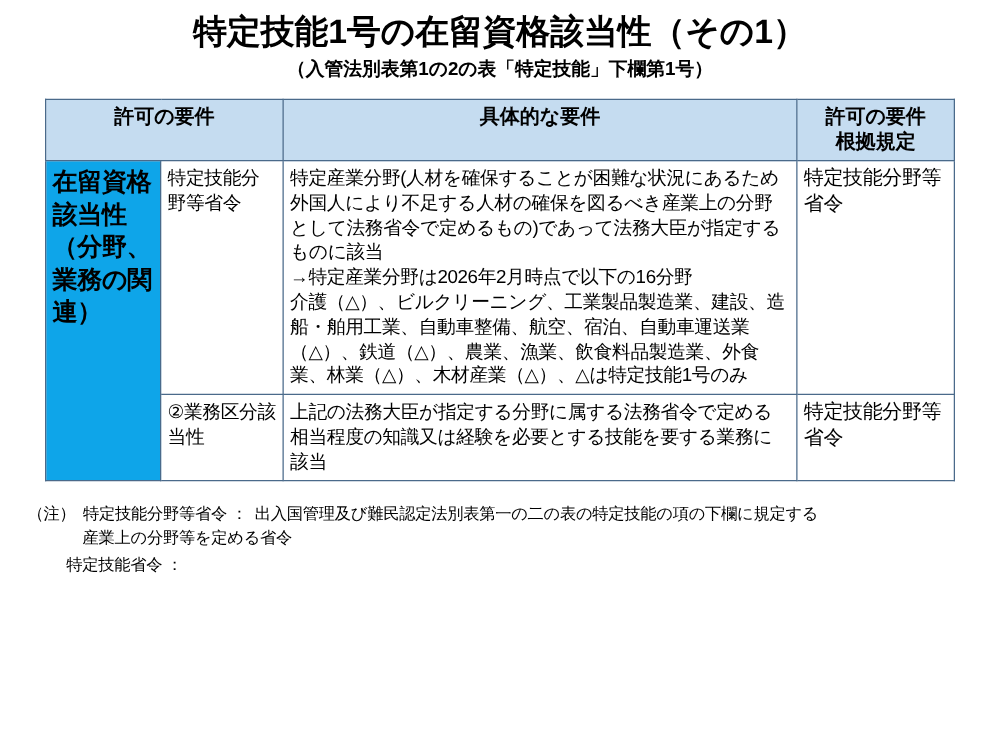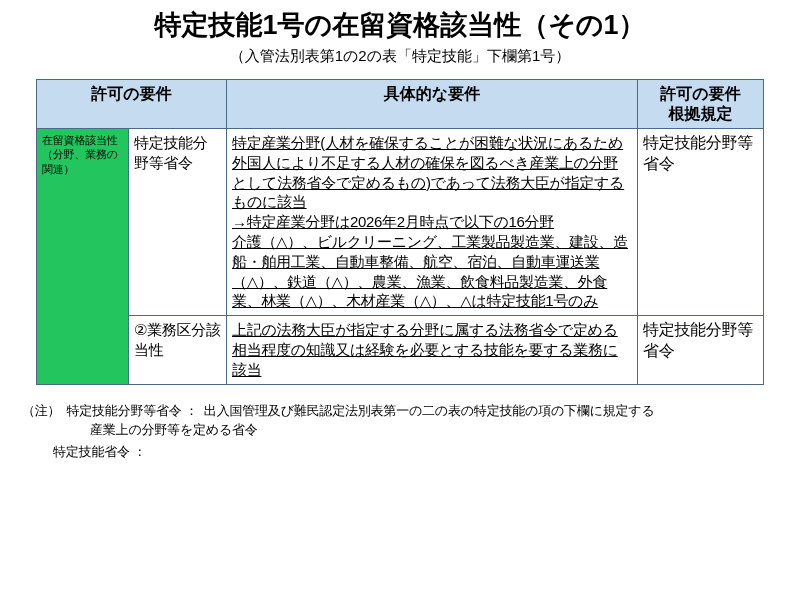--- a/index.html
+++ b/index.html
@@ -26,20 +26,21 @@
     font-weight: bold;
     letter-spacing: 0px;
     margin-top: 10px;
     line-height: 1.15;
   }
   .subtitle {
     text-align: center;
     font-size: 15px;
     margin-top: 6px;
     line-height: 1.2;
+    font-weight: bold;
   }
   table.main {
     border-collapse: collapse;
     margin: 14px auto 12px auto;
     width: 728px;
     table-layout: fixed;
   }
   table.main td, table.main th {
     border: 1px solid #4a6a8a;
     vertical-align: top;
@@ -48,39 +49,39 @@
   thead th {
     background: #c5dcf0;
     text-align: center;
     font-weight: bold;
     font-size: 16px;
     vertical-align: middle;
     line-height: 1.25;
     padding: 7px 4px;
   }
   td.rowhead {
-    background: #22c55e;
-    font-size: 11px;
+    background: #0ea5e9;
+    font-size: 20px;
     line-height: 1.3;
     width: 92px;
     vertical-align: top;
     letter-spacing: -0.2px;
+    font-weight: bold;
   }
   td.subhead {
     background: #ffffff;
     font-size: 15px;
     line-height: 1.3;
     width: 98px;
     letter-spacing: -0.3px;
   }
   td.detail {
     font-size: 15px;
     line-height: 1.32;
     letter-spacing: -0.3px;
-    text-decoration: underline;
   }
   td.legal {
     font-size: 16px;
     line-height: 1.3;
     width: 126px;
     letter-spacing: -0.3px;
   }
   .col-req { width: 92px; }
   .col-sub { width: 98px; }
   .col-detail { width: auto; }
@@ -100,21 +101,21 @@
   }
   .note-label {
     flex: 0 0 auto;
     white-space: nowrap;
     margin-right: 6px;
   }
   .note-body {
     flex: 1 1 auto;
   }
   .note-indent {
-    margin-left: 68px;
+    margin-left: 44px;
   }
   .note-row2 {
     margin-top: 2px;
     margin-left: 31px;
   }
 </style>
 </head>
 <body>
 
 <div class="page">

